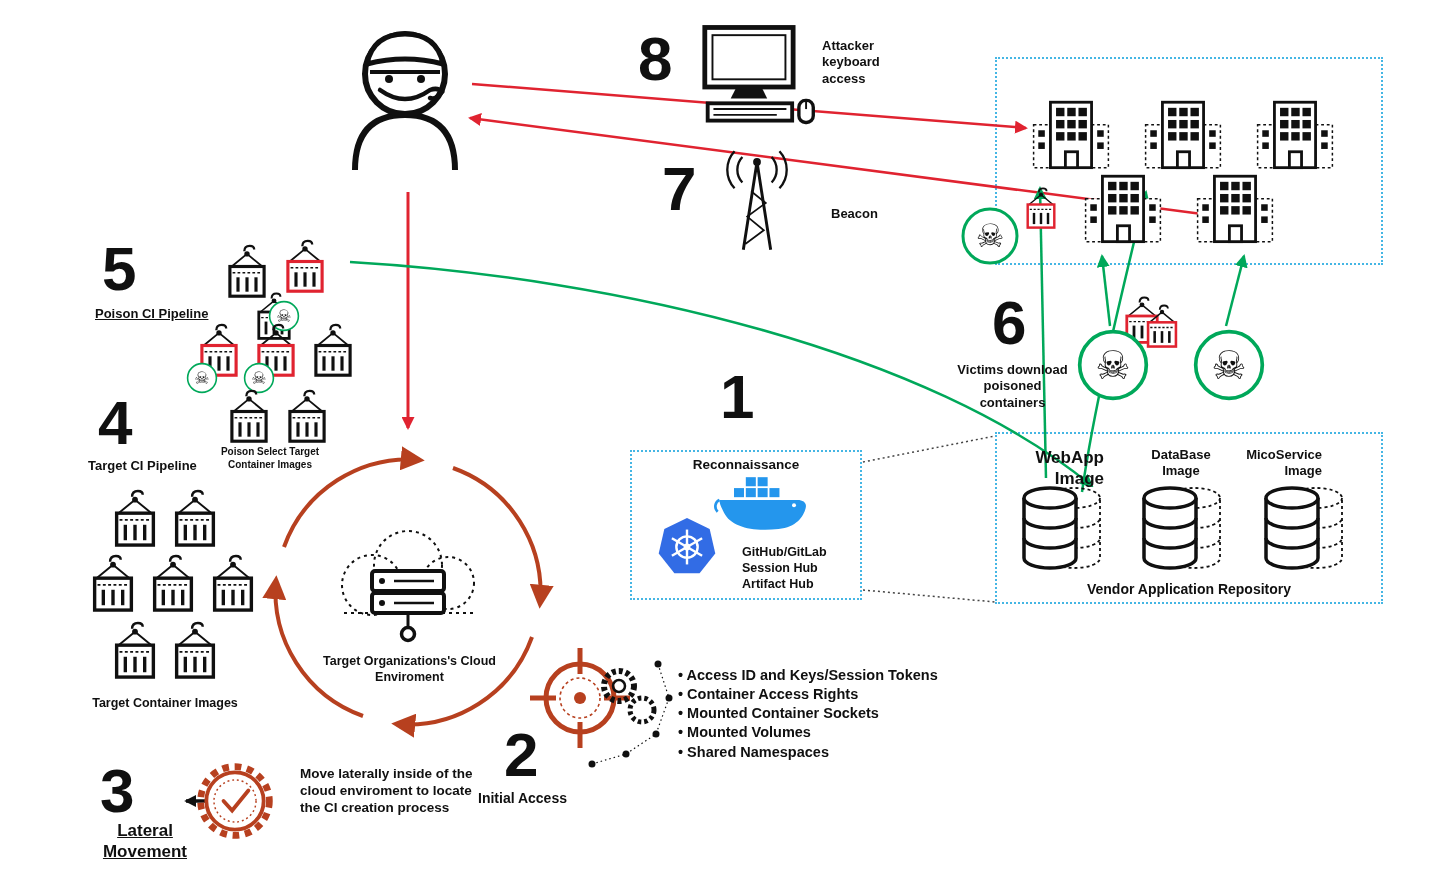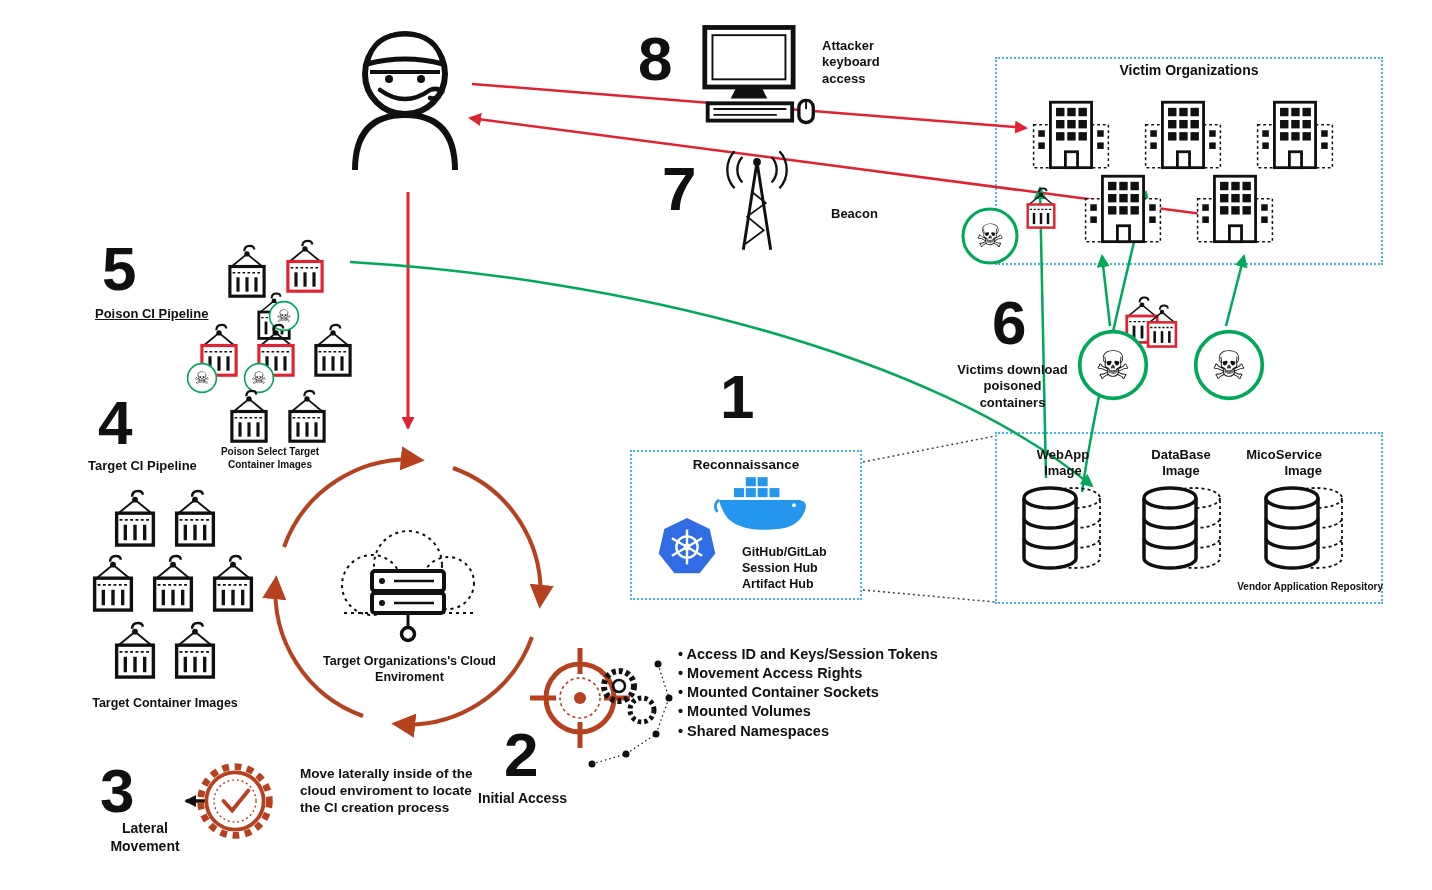--- a/index.html
+++ b/index.html
@@ -152,21 +152,20 @@
     <circle cx="42" cy="14" r="4" fill="#101010"></circle>
     <path d="M42 14 L28 104 M42 14 L56 104" stroke="#101010" stroke-width="3" fill="none"></path>
     <path d="M36 44 L51 56 L32 70 L49 84 L30 98" stroke="#101010" stroke-width="1.8" fill="none"></path>
     <path d="M27 9 a19 19 0 0 0 0 26" stroke="#101010" stroke-width="2.4" fill="none"></path>
     <path d="M19 3 a28 28 0 0 0 0 38" stroke="#101010" stroke-width="2.4" fill="none"></path>
     <path d="M57 9 a19 19 0 0 1 0 26" stroke="#101010" stroke-width="2.4" fill="none"></path>
     <path d="M65 3 a28 28 0 0 1 0 38" stroke="#101010" stroke-width="2.4" fill="none"></path>
   </svg>
   <div class="t" style="left:831px; top:206px; font-size:13px;">Beacon</div>
 
-  <div class="t ctr" style="left:995px; top:62px; width:388px; font-size:14px; z-index:4;">Victim Organizations</div>
   <svg class="icon" style="left:1028px; top:96px;" width="86" height="76">
       <use href="#sym-building"></use>
     </svg>
   <svg class="icon" style="left:1140px; top:96px;" width="86" height="76">
       <use href="#sym-building"></use>
     </svg>
   <svg class="icon" style="left:1252px; top:96px;" width="86" height="76">
       <use href="#sym-building"></use>
     </svg>
   <svg class="icon" style="left:1080px; top:170px;" width="86" height="76">
@@ -222,33 +221,33 @@
         <rect x="48" y="5" width="11" height="10"></rect>
       <path d="M6 30 h86 c6 0 10 3 9 8 c-2 10 -10 22 -30 24 c-28 3 -52 -2 -60 -18 c-3 -6 -5 -10 -5 -14 z"></path>
     </g>
     <path d="M6 30 c-5 2 -6 9 -2 13" stroke="#2496ED" stroke-width="3" fill="none"></path>
     <circle cx="88" cy="36" r="2.2" fill="#fff"></circle>
   </svg>
   <div class="t" style="left:742px; top:545px; font-size:12.5px;">GitHub/GitLab</div>
   <div class="t" style="left:742px; top:561px; font-size:12.5px;">Session Hub</div>
   <div class="t" style="left:742px; top:577px; font-size:12.5px;">Artifact Hub</div>
 
-  <div class="t ctr" style="left:1022px; top:447px; width:82px; font-size:13px;">WebApp Image</div>
+  <div class="t ctr" style="left:1022px; top:447px; width:82px; font-size:17px;text-align:right;">WebApp Image</div>
   <div class="t ctr" style="left:1140px; top:447px; width:82px; font-size:13px;">DataBase Image</div>
   <div class="t ctr" style="left:1212px; top:447px; width:110px; font-size:13px;text-align:right;">MicoService Image</div>
   <svg class="icon" style="left:1018px; top:482px;" width="92" height="94">
       <use href="#sym-db"></use>
     </svg>
   <svg class="icon" style="left:1138px; top:482px;" width="92" height="94">
       <use href="#sym-db"></use>
     </svg>
   <svg class="icon" style="left:1260px; top:482px;" width="92" height="94">
       <use href="#sym-db"></use>
     </svg>
-  <div class="t ctr" style="left:995px; top:581px; width:388px; font-size:10px;text-align:right;">Vendor Application Repository</div>
+  <div class="t ctr" style="left:995px; top:581px; width:388px; font-size:14px;">Vendor Application Repository</div>
 
   <div class="n" style="left:102px; top:238px;">5</div>
   <div class="t" style="left:95px; top:306px; font-size:13px;text-decoration:underline;">Poison CI Pipeline</div>
   <svg class="icon" style="left:220px; top:243px; color:#101010;" width="54" height="56">
       <use href="#sym-container"></use>
     </svg>
   <svg class="icon" style="left:278px; top:238px; color:#E02330;" width="54" height="56">
       <use href="#sym-container"></use>
     </svg>
   <svg class="icon" style="left:250px; top:291px; color:#101010;" width="48" height="50">
@@ -337,32 +336,32 @@
     <path d="M140 38 L151 72 L138 108 L108 128 L74 138" stroke="#101010" stroke-width="1.2" fill="none" stroke-dasharray="1.5 3"></path>
     <circle cx="140" cy="38" r="3.5" fill="#101010"></circle>
     <circle cx="151" cy="72" r="3.5" fill="#101010"></circle>
     <circle cx="138" cy="108" r="3.5" fill="#101010"></circle>
     <circle cx="108" cy="128" r="3.5" fill="#101010"></circle>
     <circle cx="74" cy="138" r="3.5" fill="#101010"></circle>
   </svg>
   <div class="n" style="left:504px; top:724px;">2</div>
   <div class="t" style="left:478px; top:790px; font-size:14px;">Initial Access</div>
 
-  <ul class="bullets abs" style="left:678px; top:645px; width:310px; z-index:4;">
+  <ul class="bullets abs" style="left:678px; top:666px; width:310px; z-index:4;">
     <li>Access ID and Keys/Session Tokens</li>
-    <li>Movement Access Rights</li>
+    <li>Container Access Rights</li>
     <li>Mounted Container Sockets</li>
     <li>Mounted Volumes</li>
     <li>Shared Namespaces</li>
   </ul>
 
   <div class="n" style="left:100px; top:760px;">3</div>
   <svg class="icon" style="left:192px; top:758px;" width="86" height="86" viewBox="0 0 90 90">
     <circle cx="45" cy="45" r="36" fill="none" stroke="#B7401F" stroke-width="7" stroke-dasharray="7 6"></circle>
     <circle cx="45" cy="45" r="30" fill="#fff" stroke="#B7401F" stroke-width="4"></circle>
     <circle cx="45" cy="45" r="22" fill="none" stroke="#B7401F" stroke-width="1.5" stroke-dasharray="2 3"></circle>
     <path d="M33 45 l9 10 l17 -21" fill="none" stroke="#B7401F" stroke-width="4" stroke-linecap="round"></path>
   </svg>
-  <div class="t ctr" style="left:90px; top:820px; width:110px; font-size:14px;">Lateral Movement</div>
+  <div class="t ctr" style="left:90px; top:820px; width:110px; font-size:17px;text-decoration:underline;">Lateral Movement</div>
 
   <div class="t" style="left:300px; top:766px; width:185px; font-size:13.5px;">Move laterally inside of the cloud enviroment to locate the CI creation process</div>
 
 </div>
 
 </body></html>

